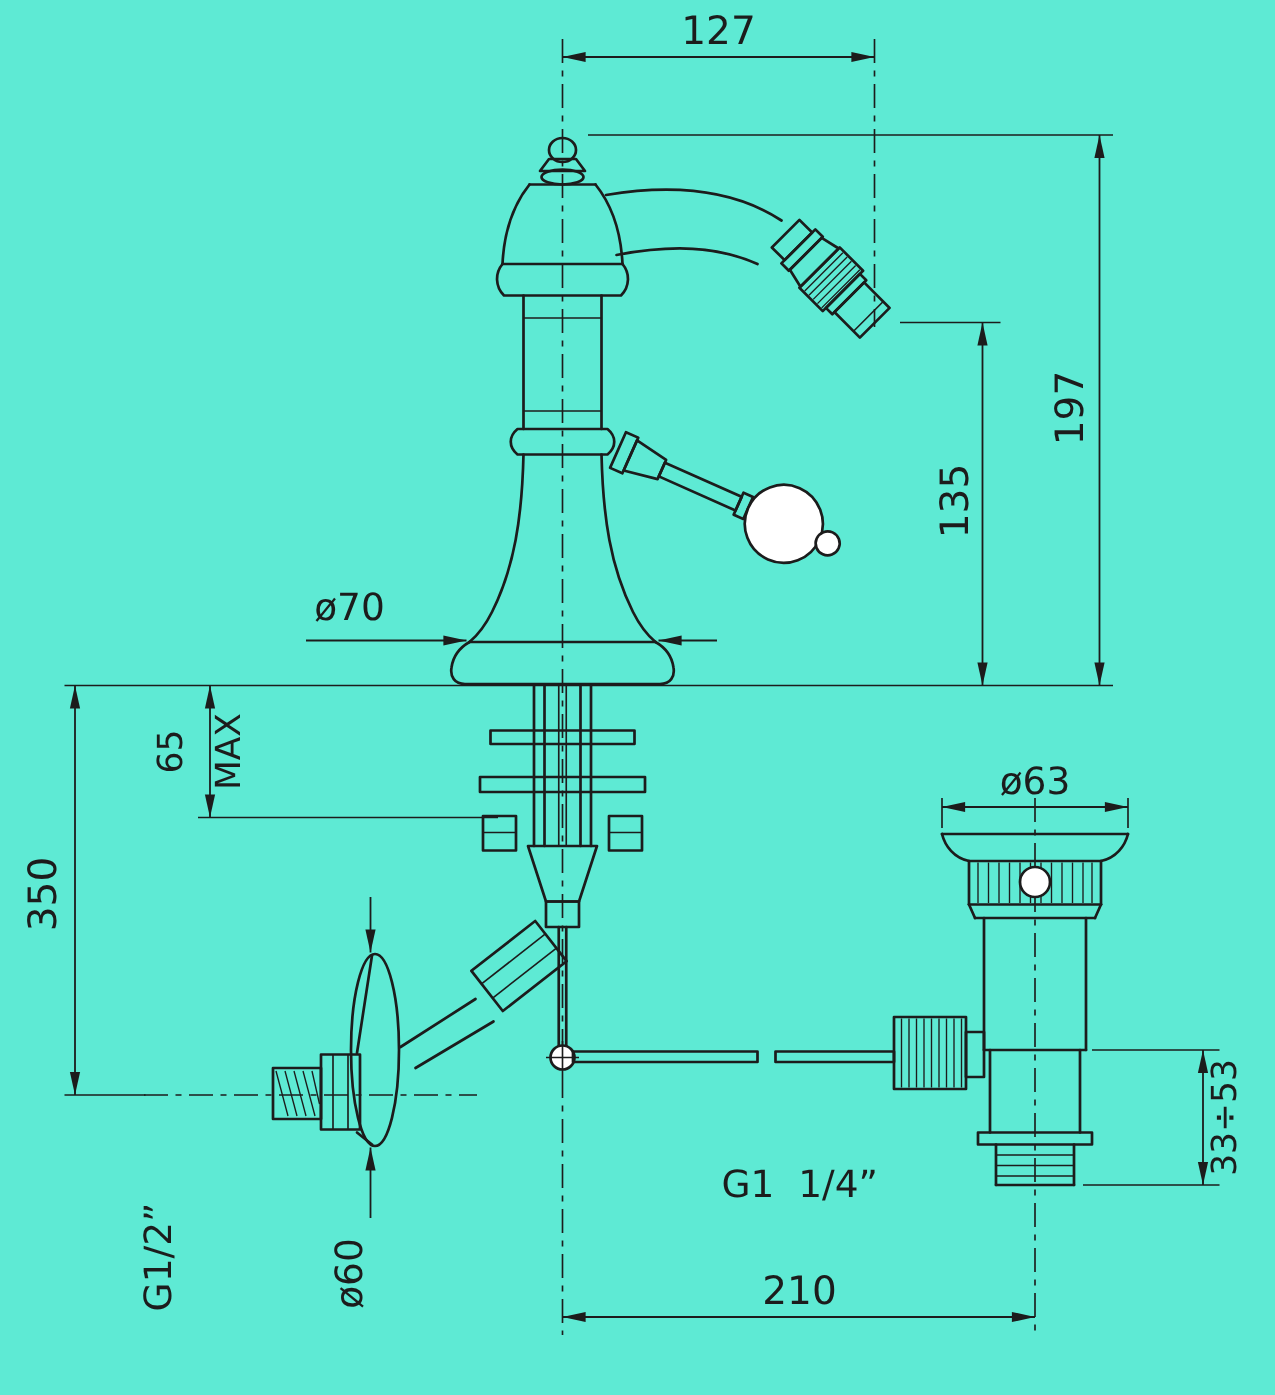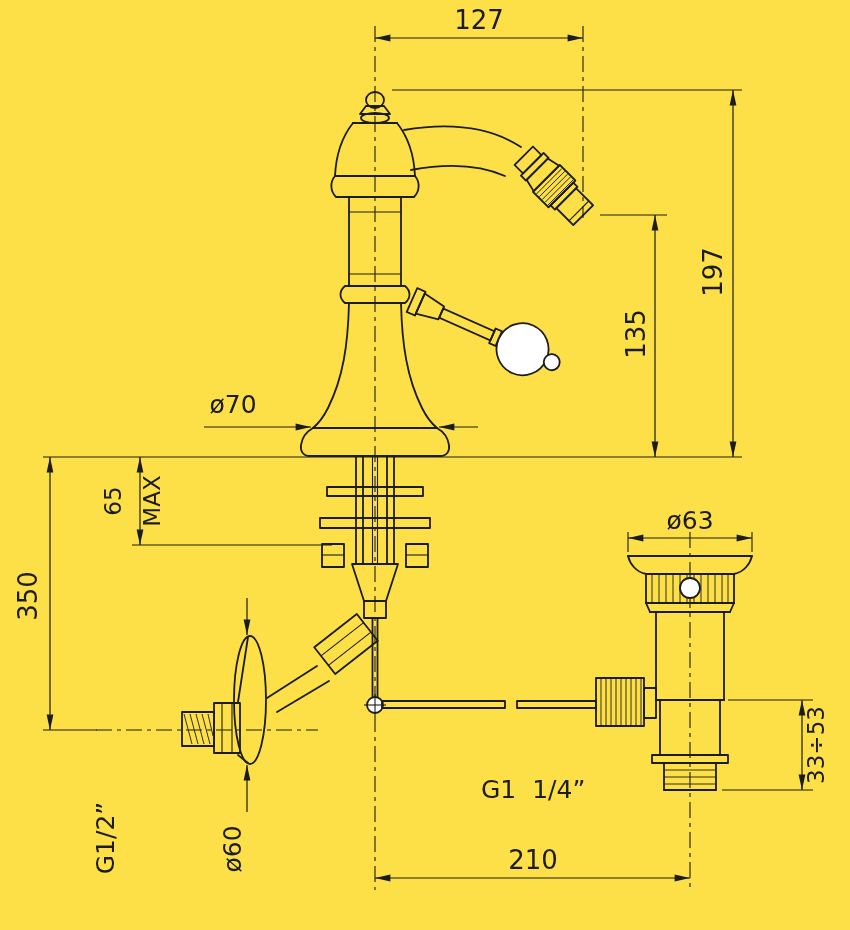--- a/index.html
+++ b/index.html
@@ -1,16 +1,16 @@
 <!DOCTYPE html>
 <html><head>
 <meta charset="utf-8">
 <style>
   html,body{margin:0;padding:0;background:#ffffff;}
-  .page{position:relative;width:850px;height:930px;background:#fde047;overflow:hidden;}
+  .page{position:relative;width:850px;height:930px;background:#5eead4;overflow:hidden;}
   svg{display:block;}
   .obj{fill:none;stroke:#1c1c1c;stroke-width:1.8;stroke-linejoin:round;stroke-linecap:round;}
   .objf{fill:#ffffff;stroke:#1c1c1c;stroke-width:1.8;}
   .thin{fill:none;stroke:#1c1c1c;stroke-width:1.1;}
   .dim{fill:none;stroke:#1c1c1c;stroke-width:1.2;}
   .cl{fill:none;stroke:#1c1c1c;stroke-width:1.1;stroke-dasharray:16 5 4 5;}
   .hatch{fill:none;stroke:#1c1c1c;stroke-width:0.9;}
   .t{font-family:"DejaVu Sans", sans-serif;fill:#1c1c1c;font-size:26px;}
   .t25{font-size:25px;}
   .t23{font-size:23px;}

